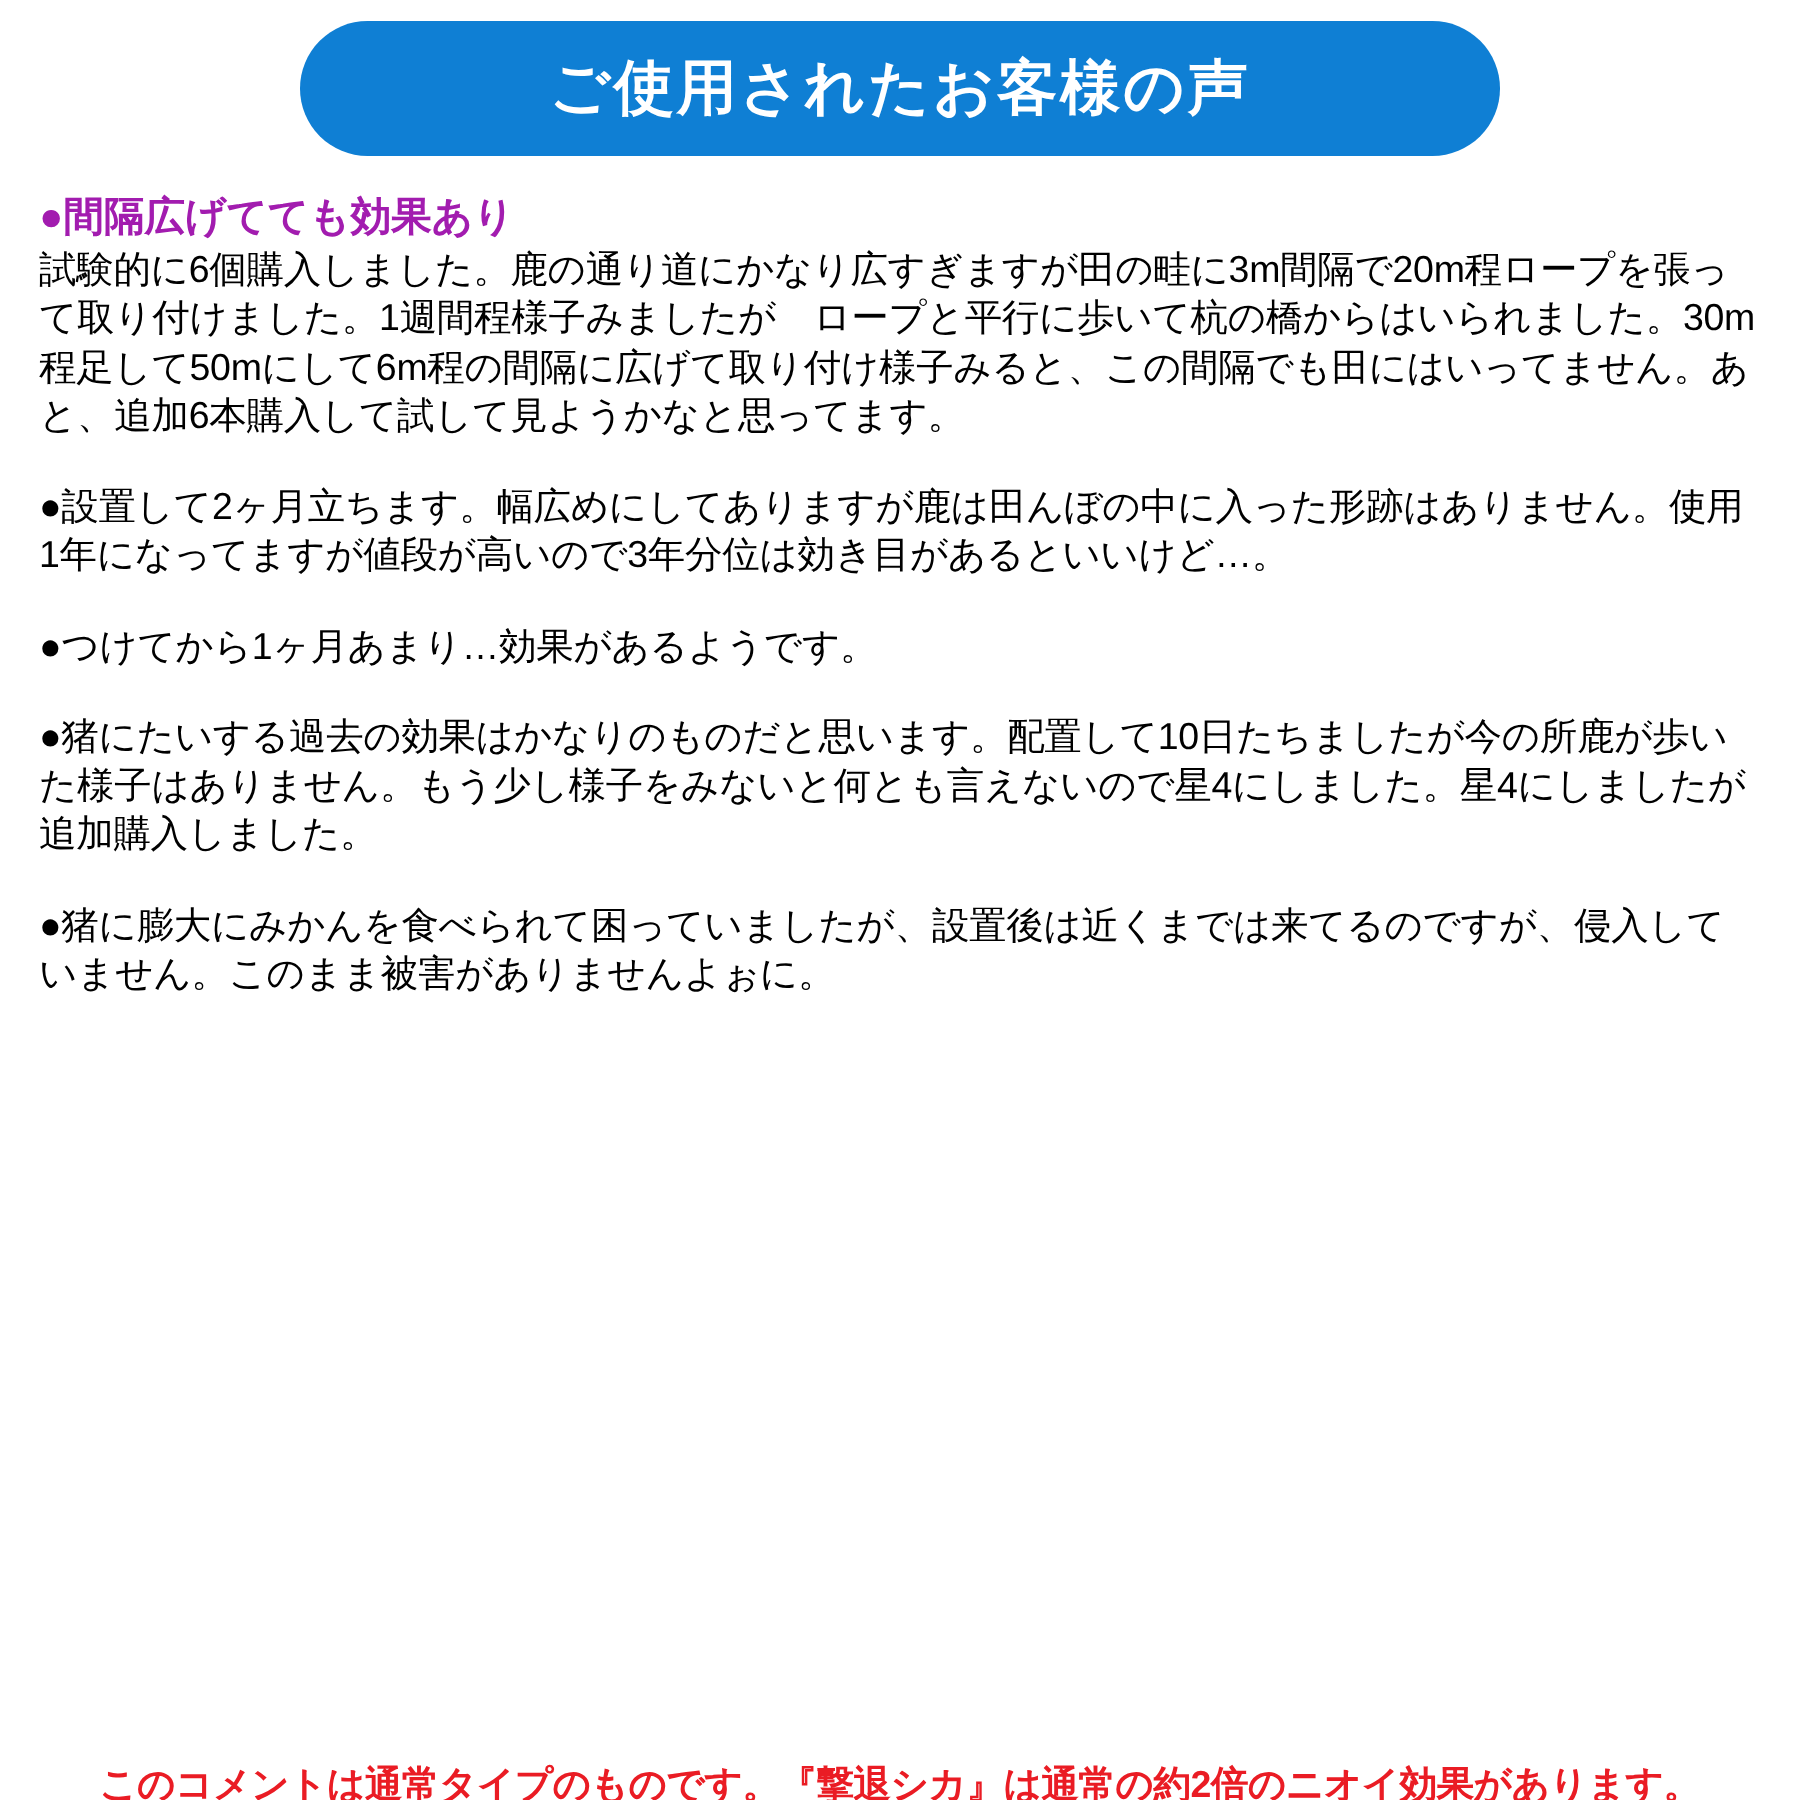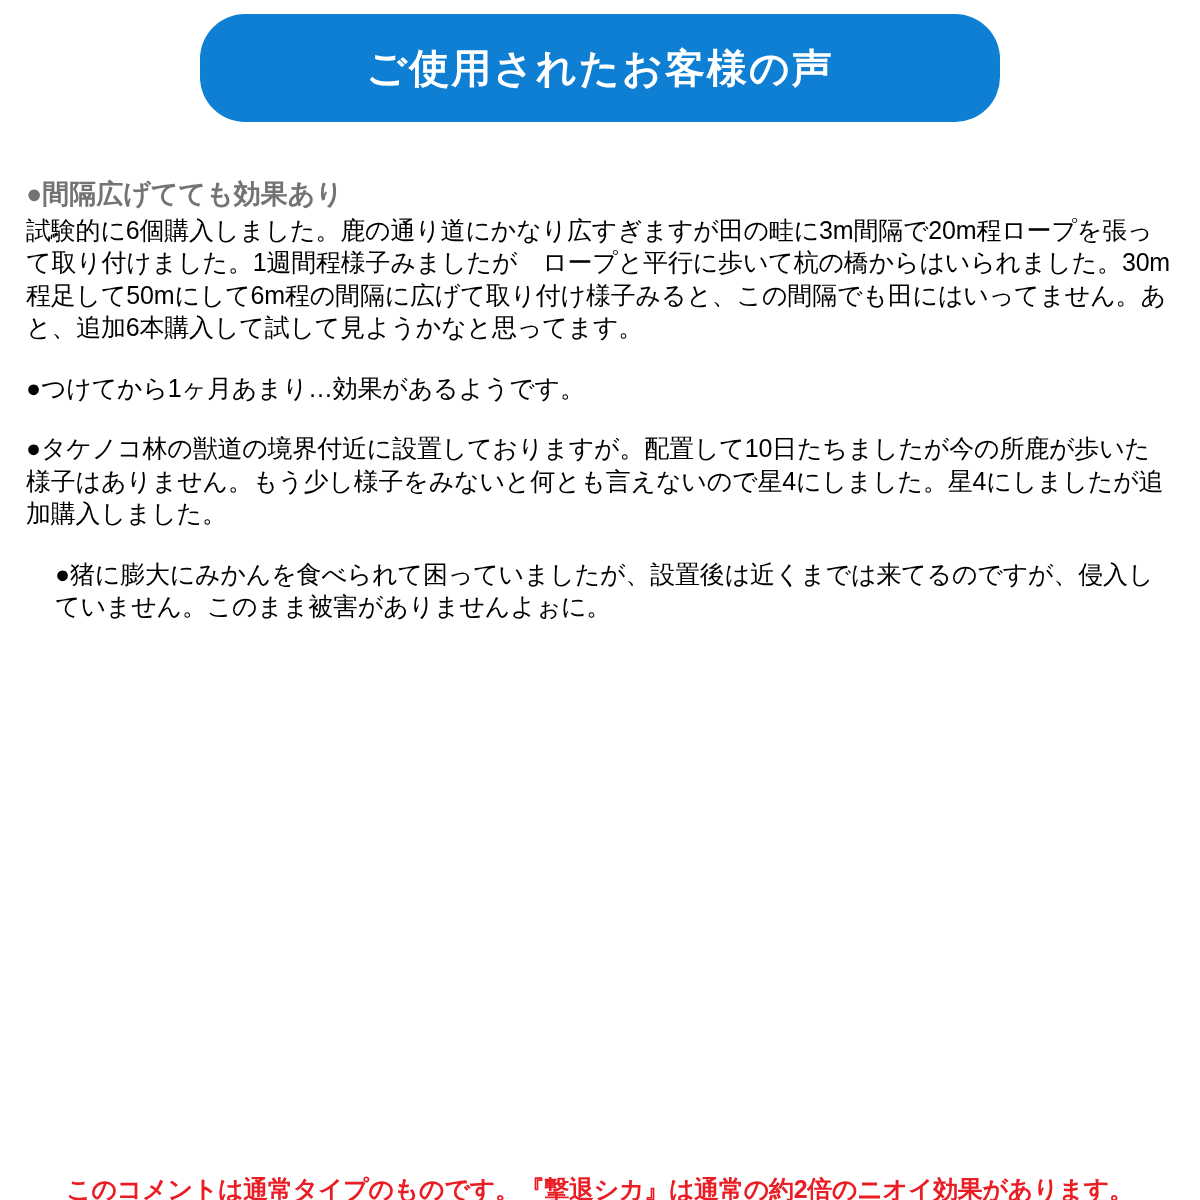--- a/index.html
+++ b/index.html
@@ -16,21 +16,21 @@
   }
   .page {
     position: relative;
     width: 1200px;
     height: 1200px;
     box-sizing: border-box;
   }
   .header-banner {
     margin: 14px auto 0 auto;
     width: 800px;
-    height: 108px;
+    height: 90px;
     background: #0f7fd4;
     border-radius: 45px;
     display: flex;
     align-items: center;
     justify-content: center;
   }
   .header-banner .title {
     color: #ffffff;
     font-size: 40px;
     font-weight: bold;
@@ -38,31 +38,29 @@
     line-height: 1;
   }
   .content {
     padding: 24px 26px 0 26px;
   }
   .review {
     margin-bottom: 28px;
   }
   .review:last-child {
     margin-bottom: 0;
-    margin-left: 29px;
   }
   .review-heading {
     font-size: 27px;
     font-weight: bold;
     line-height: 1.25;
     margin: 0 0 2px 0;
   }
   .review-heading.red {
-    color: #737373;
-    margin-top: 32px;
+    color: #a21caf;
   }
   .review-body {
     font-size: 25px;
     line-height: 1.30;
     margin: 0;
     letter-spacing: -0.2px;
   }
   .footer-note {
     position: absolute;
     left: 0;
@@ -84,28 +82,31 @@
     <div class="title">ご使用されたお客様の声</div>
   </div>
 
   <div class="content">
 
     <div class="review">
       <p class="review-heading red">●間隔広げてても効果あり</p>
       <p class="review-body">試験的に6個購入しました。鹿の通り道にかなり広すぎますが田の畦に3m間隔で20m程ロープを張って取り付けました。1週間程様子みましたが　ロープと平行に歩いて杭の橋からはいられました。30m程足して50mにして6m程の間隔に広げて取り付け様子みると、この間隔でも田にはいってません。あと、追加6本購入して試して見ようかなと思ってます。</p>
     </div>
 
+    <div class="review">
+      <p class="review-body">●設置して2ヶ月立ちます。幅広めにしてありますが鹿は田んぼの中に入った形跡はありません。使用1年になってますが値段が高いので3年分位は効き目があるといいけど…。</p>
+    </div>
 
 
     <div class="review">
       <p class="review-body">●つけてから1ヶ月あまり…効果があるようです。</p>
     </div>
 
     <div class="review">
-      <p class="review-body">●タケノコ林の獣道の境界付近に設置しておりますが。配置して10日たちましたが今の所鹿が歩いた様子はありません。もう少し様子をみないと何とも言えないので星4にしました。星4にしましたが追加購入しました。</p>
+      <p class="review-body">●猪にたいする過去の効果はかなりのものだと思います。配置して10日たちましたが今の所鹿が歩いた様子はありません。もう少し様子をみないと何とも言えないので星4にしました。星4にしましたが追加購入しました。</p>
     </div>
 
 
     <div class="review">
       <p class="review-body">●猪に膨大にみかんを食べられて困っていましたが、設置後は近くまでは来てるのですが、侵入していません。このまま被害がありませんよぉに。</p>
     </div>
 
   </div>
 
   <div class="footer-note">このコメントは通常タイプのものです。『撃退シカ』は通常の約2倍のニオイ効果があります。</div>

